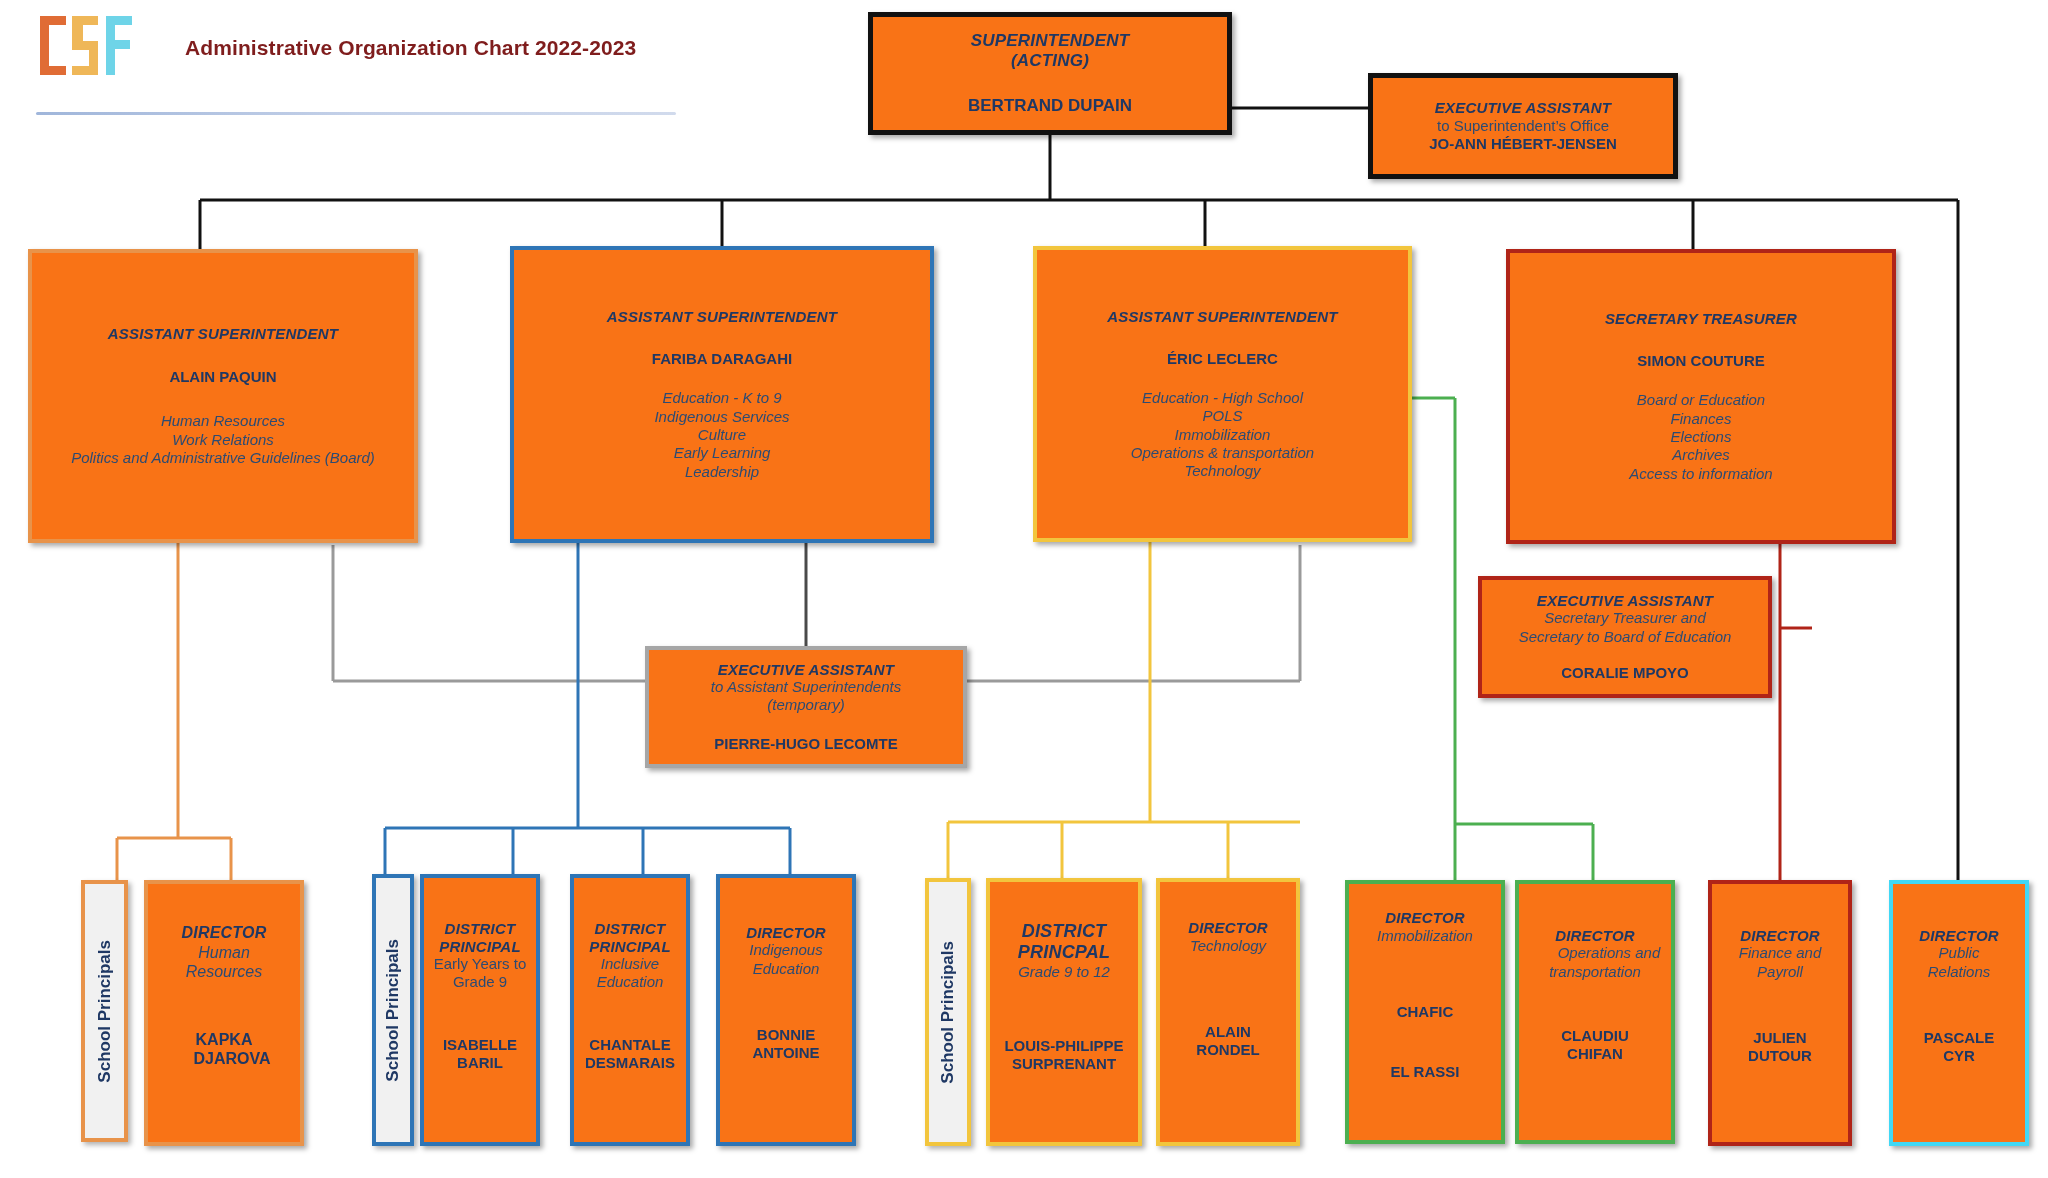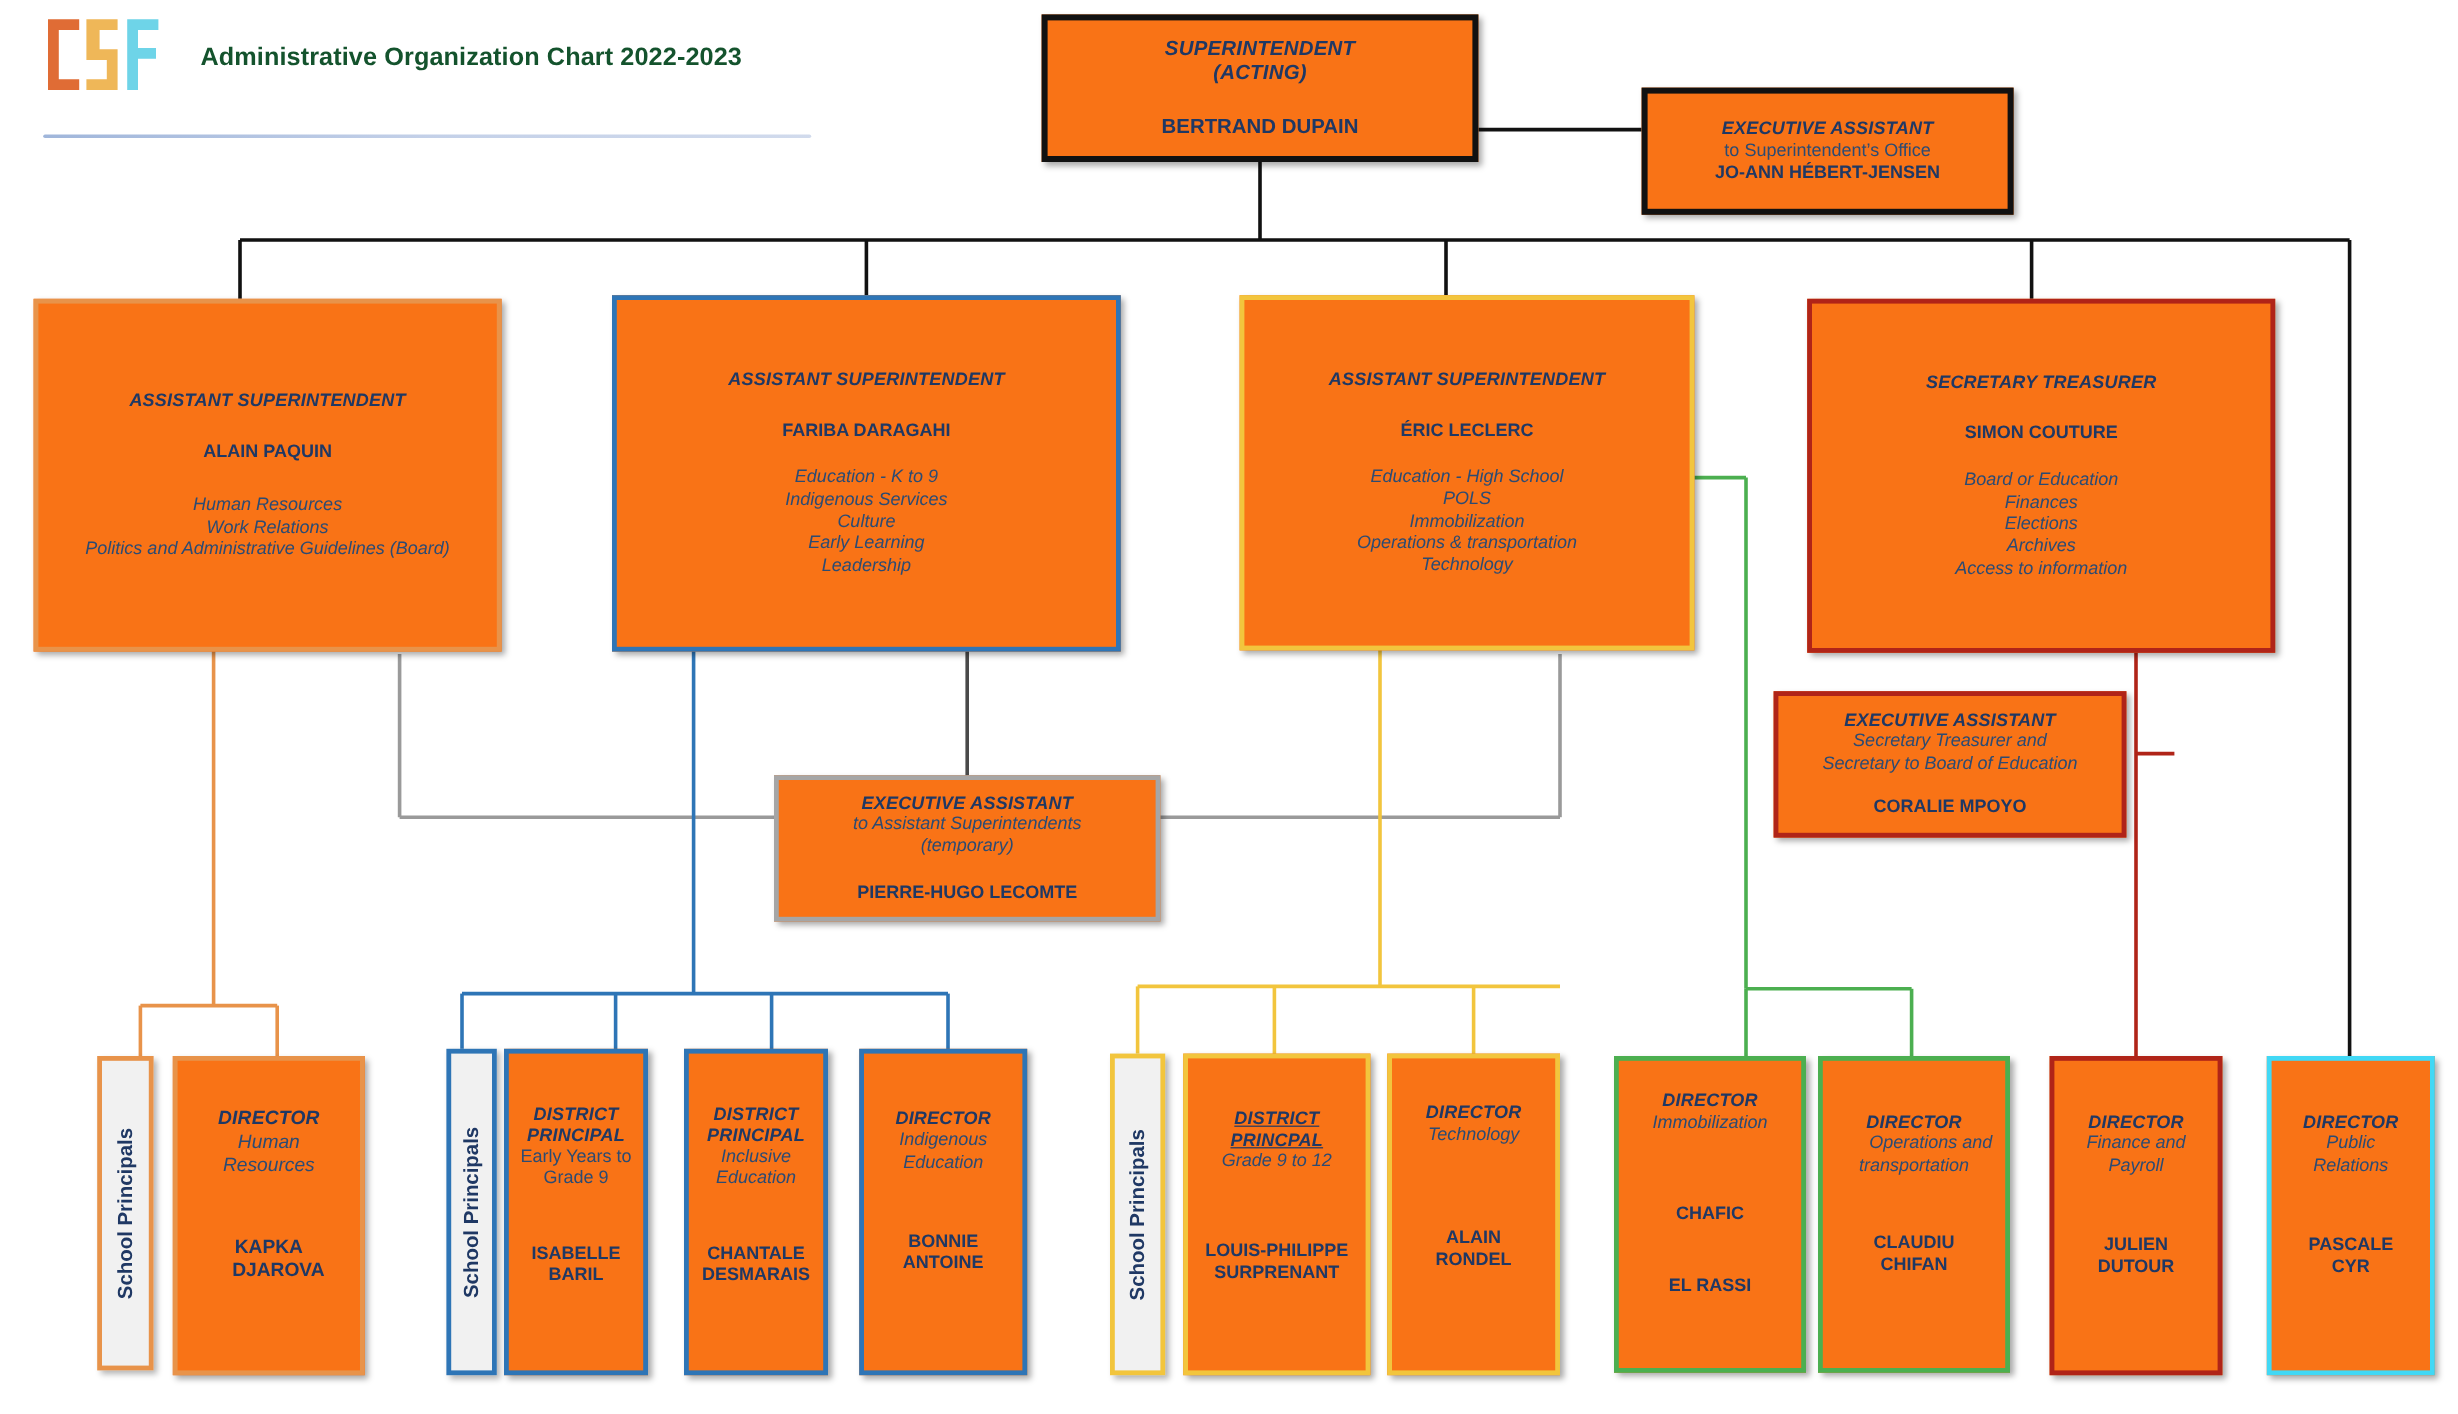--- a/index.html
+++ b/index.html
@@ -54,22 +54,22 @@
   .b-gold{border:4px solid #f2c53d;}
   .b-red{border:4px solid #b02418;}
   .b-green{border:4px solid #4caf50;}
   .b-cyan{border:4px solid #41d8f5;}
   .b-gray{border:4px solid #a6a6a6;}
 
   
   #header{position:absolute;left:0;top:0;width:760px;height:130px;z-index:6;}
   #logo{position:absolute;left:36px;top:14px;width:120px;height:63px;}
   #title{
-    position:absolute;left:167px;top:36px;
-    font-size:21px;font-weight:bold;color:#14532d;
+    position:absolute;left:185px;top:36px;
+    font-size:21px;font-weight:bold;color:#7f1d1d;
     white-space:nowrap;letter-spacing:.1px;
   }
   #rule{
     position:absolute;left:36px;top:112px;width:640px;height:3px;
     background:linear-gradient(to right,#8fa9d4,#b9c8e4,#c9d4e9);
     border-radius:2px;opacity:.85;
   }
 
   
   .vnode{
@@ -278,21 +278,21 @@
 
   <div class="node b-blue" style="left:716px;top:874px;width:140px;height:272px;">
     <div class="role" style="font-size:15px;margin-top:-34px;">DIRECTOR</div>
     <div class="sub" style="font-size:15px;">Indigenous</div>
     <div class="sub" style="font-size:15px;">Education</div>
     <div class="person" style="font-size:15px;margin-top:48px;">BONNIE</div>
     <div class="person" style="font-size:15px;">ANTOINE</div>
   </div>
 
   <div class="node b-gold" style="left:986px;top:878px;width:156px;height:268px;">
-    <div class="role" style="font-size:15px;margin-top:-30px;width:110px;text-decoration:underline;">DISTRICT PRINCPAL</div>
+    <div class="role" style="font-size:18px;margin-top:-30px;width:110px;">DISTRICT PRINCPAL</div>
     <div class="sub" style="font-size:15px;">Grade 9 to 12</div>
     <div class="person" style="font-size:15px;margin-top:56px;">LOUIS-PHILIPPE</div>
     <div class="person" style="font-size:15px;">SURPRENANT</div>
   </div>
 
   <div class="node b-gold" style="left:1156px;top:878px;width:144px;height:268px;">
     <div class="role" style="font-size:15px;margin-top:-46px;">DIRECTOR</div>
     <div class="sub" style="font-size:15px;">Technology</div>
     <div class="person" style="font-size:15px;margin-top:68px;">ALAIN</div>
     <div class="person" style="font-size:15px;">RONDEL</div>

